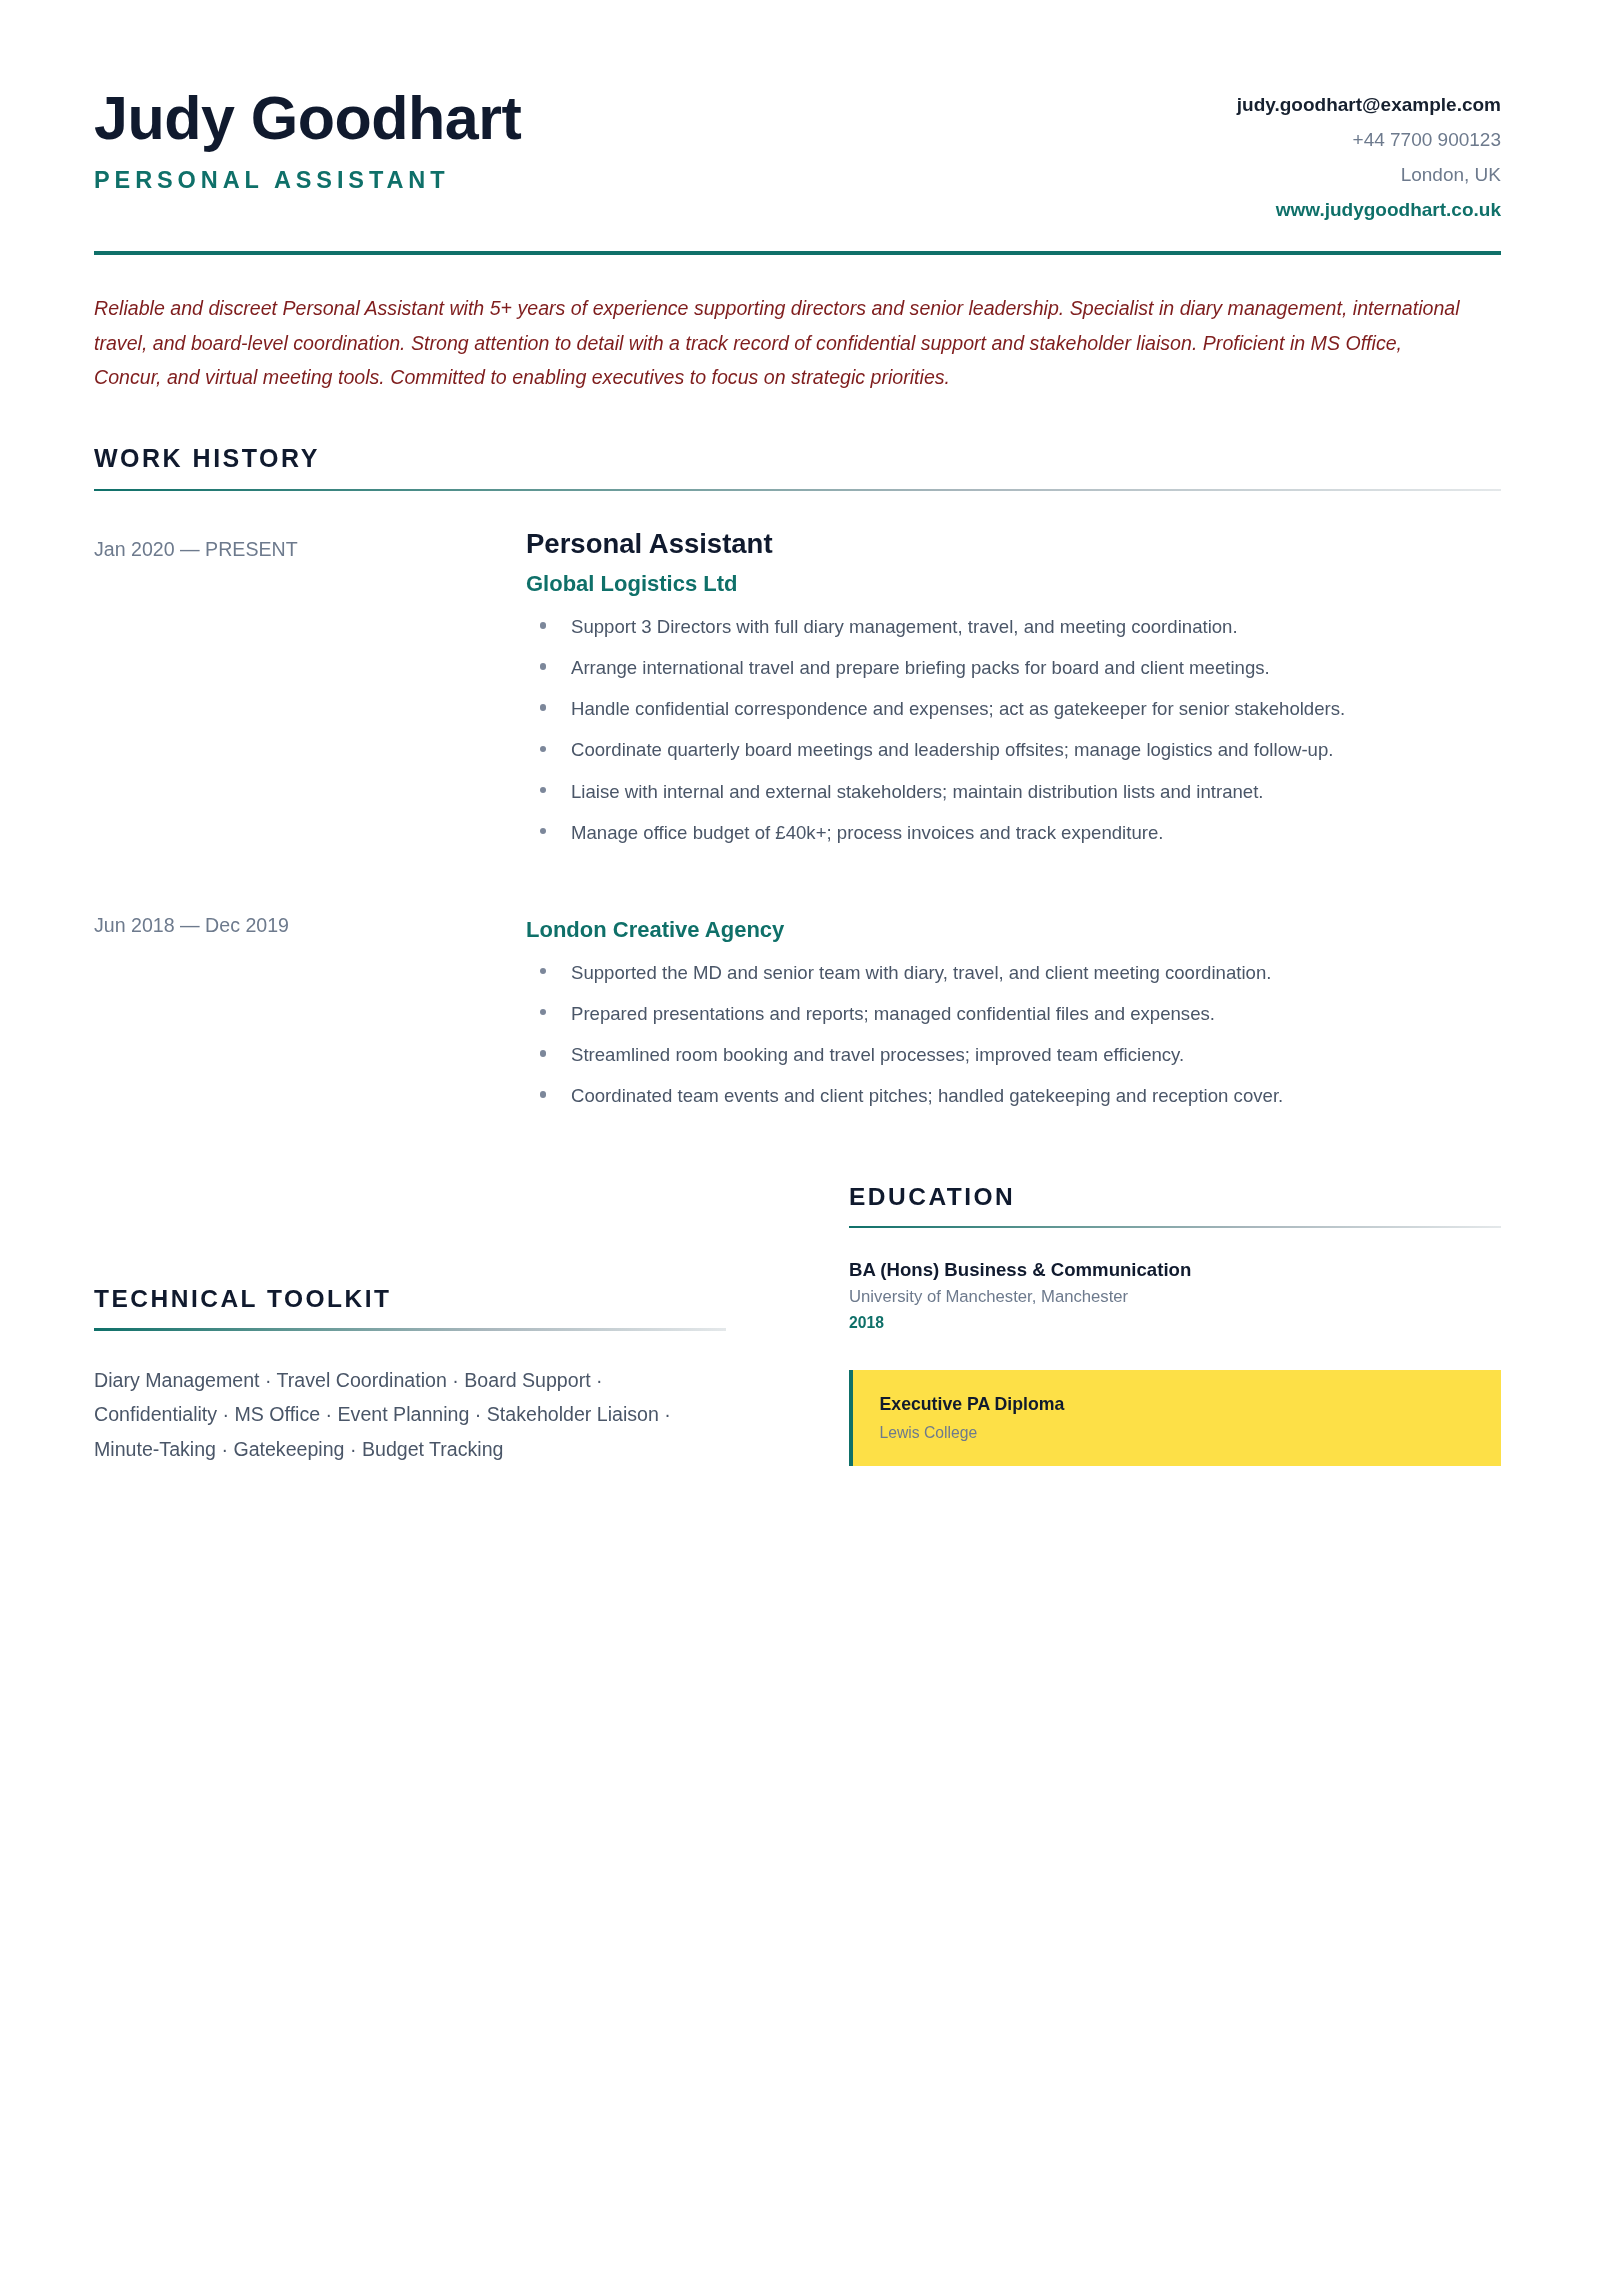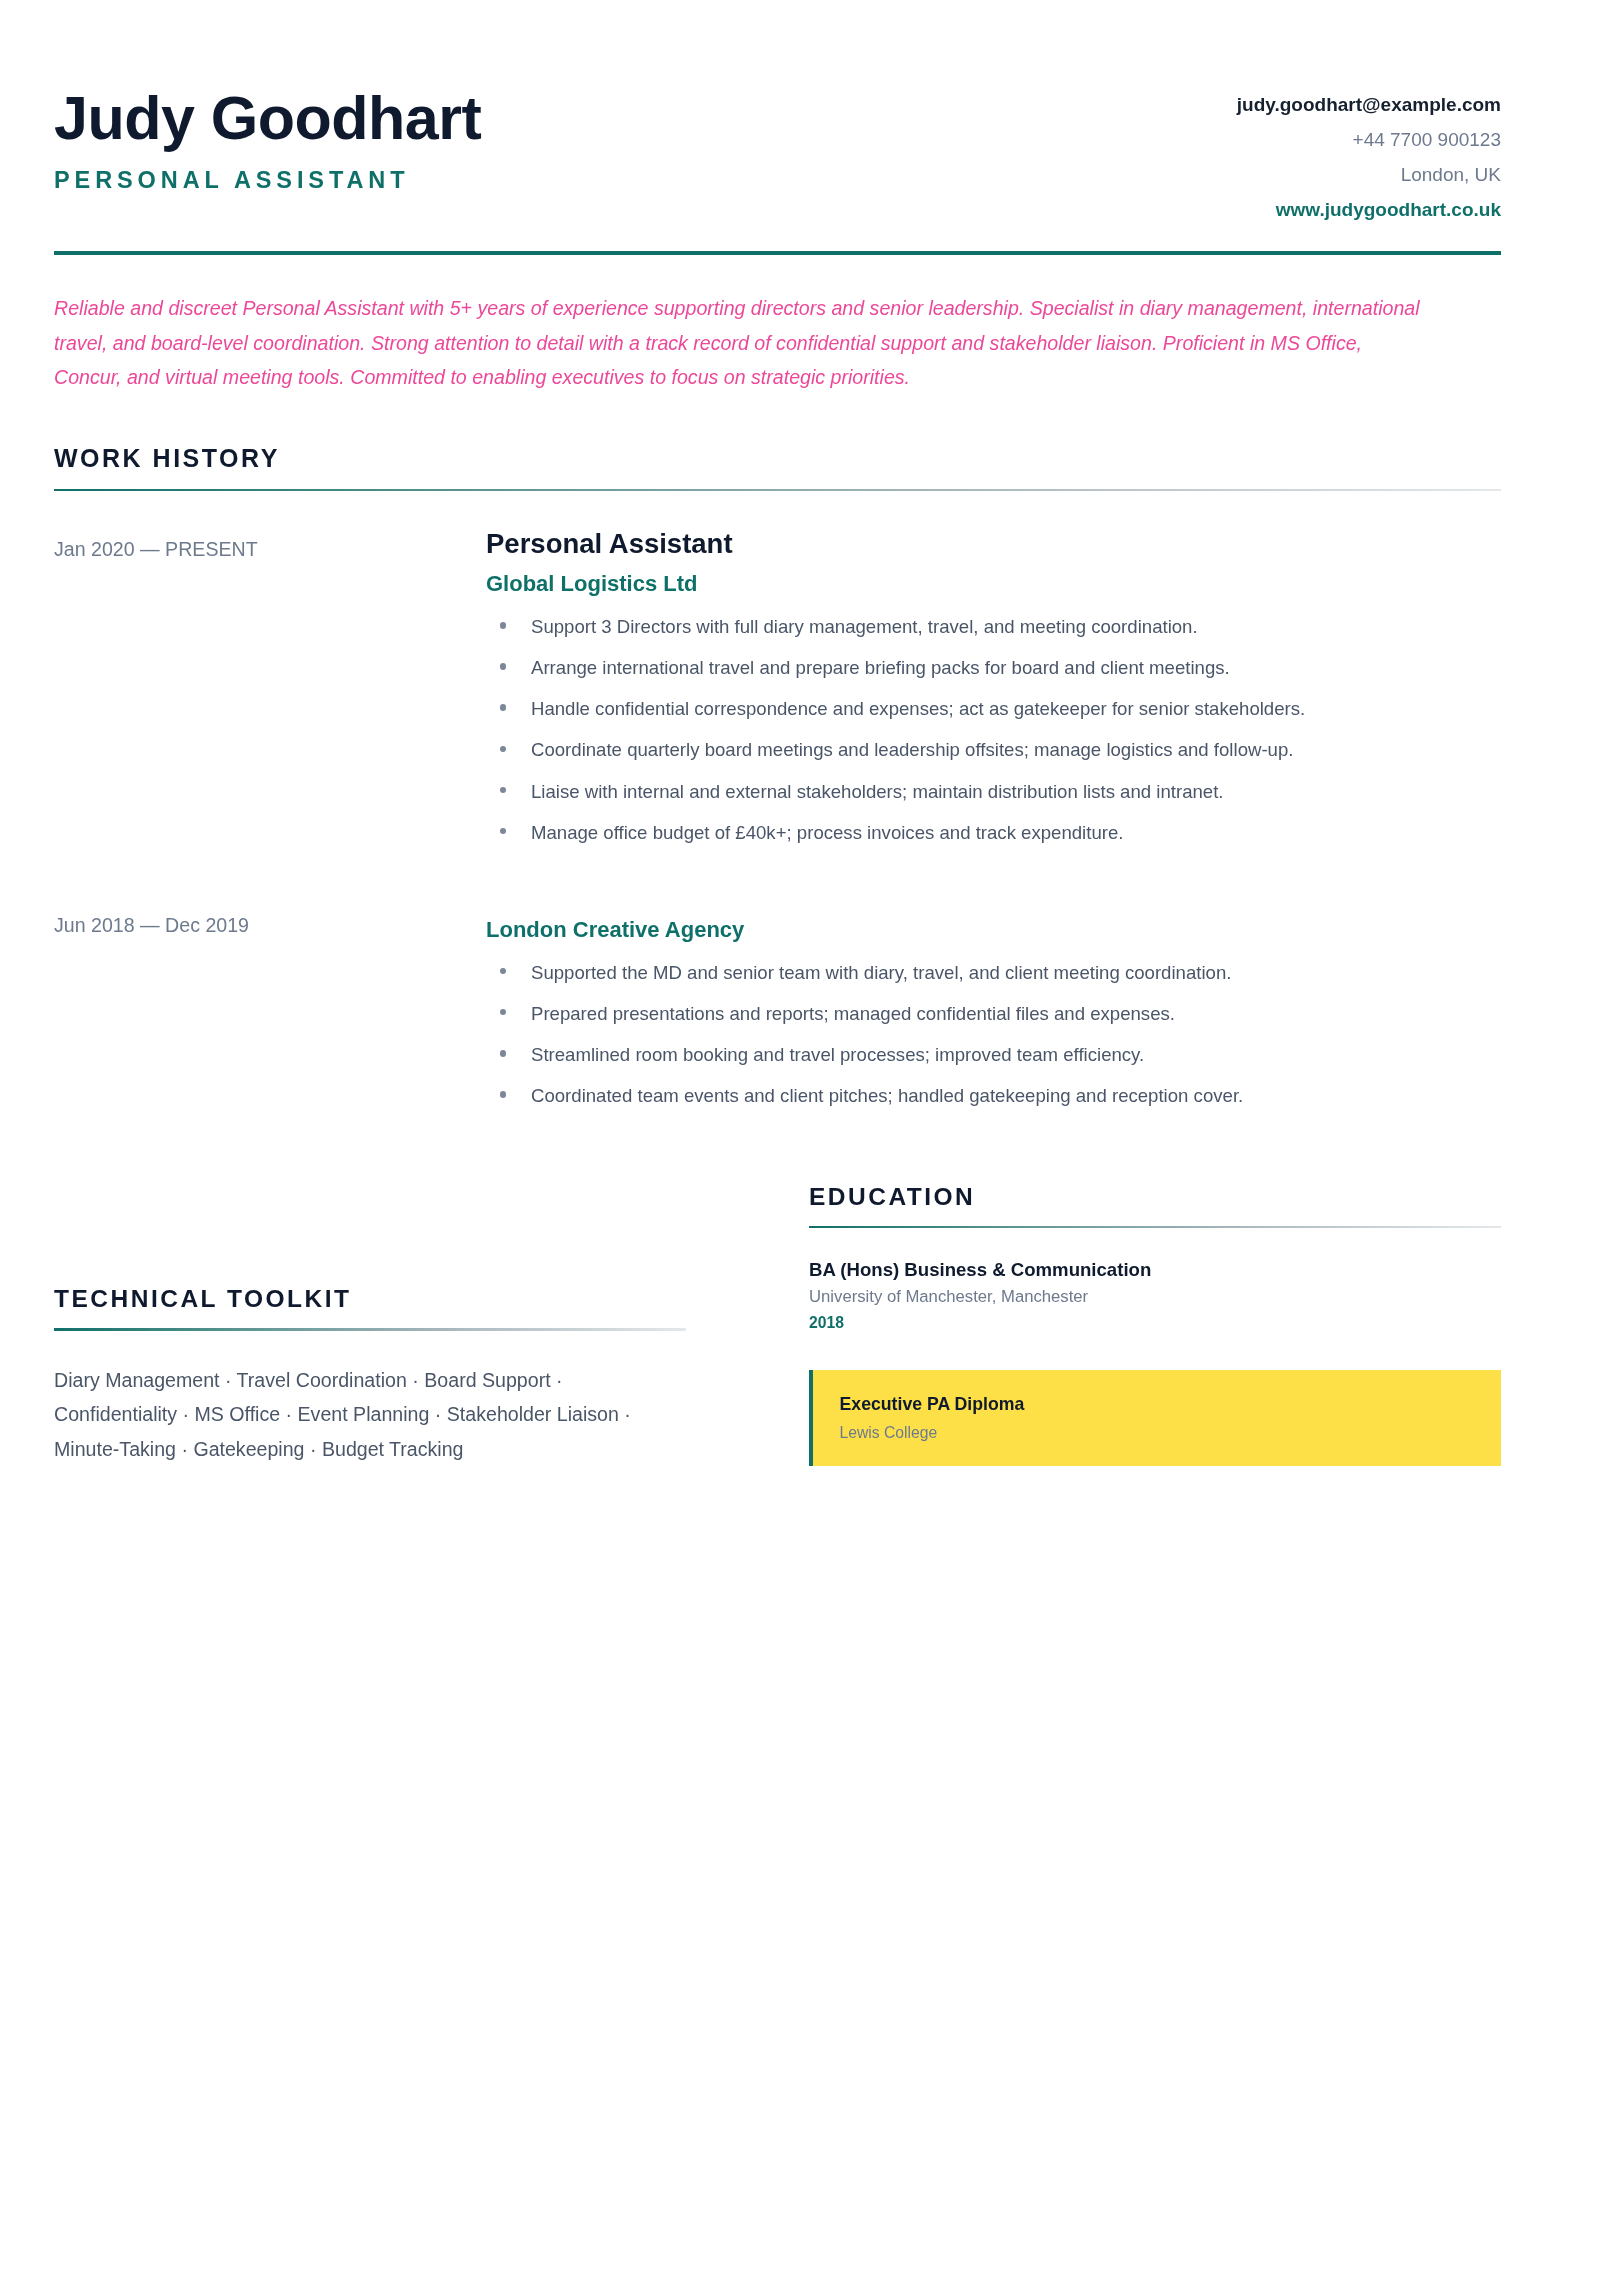--- a/index.html
+++ b/index.html
@@ -12,21 +12,21 @@
     height: 2295px;
     font-family: "Liberation Sans", sans-serif;
     color: #3f4a5e;
     -webkit-font-smoothing: antialiased;
   }
 
   .page {
     width: 1623px;
     height: 1614px;
     box-sizing: border-box;
-    padding: 74px 122px 0 54px;
+    padding: 74px 122px 0 94px;
     position: relative;
   }
 
   
   .header {
     display: flex;
     align-items: flex-start;
     justify-content: space-between;
   }
   .identity { padding-top: 13.7px; }
@@ -77,21 +77,21 @@
     background: #0f7069;
     width: 100%;
   }
 
   
   .summary {
     margin-top: 36px;
     font-size: 19.6px;
     font-style: italic;
     line-height: 1.76;
-    color: #ec4899;
+    color: #7f1d1d;
     max-width: 1368px;
   }
 
   
   .section { margin-top: 51px; }
   .section-title {
     font-size: 25px;
     font-weight: 800;
     letter-spacing: 2.5px;
     color: #101a2e;

